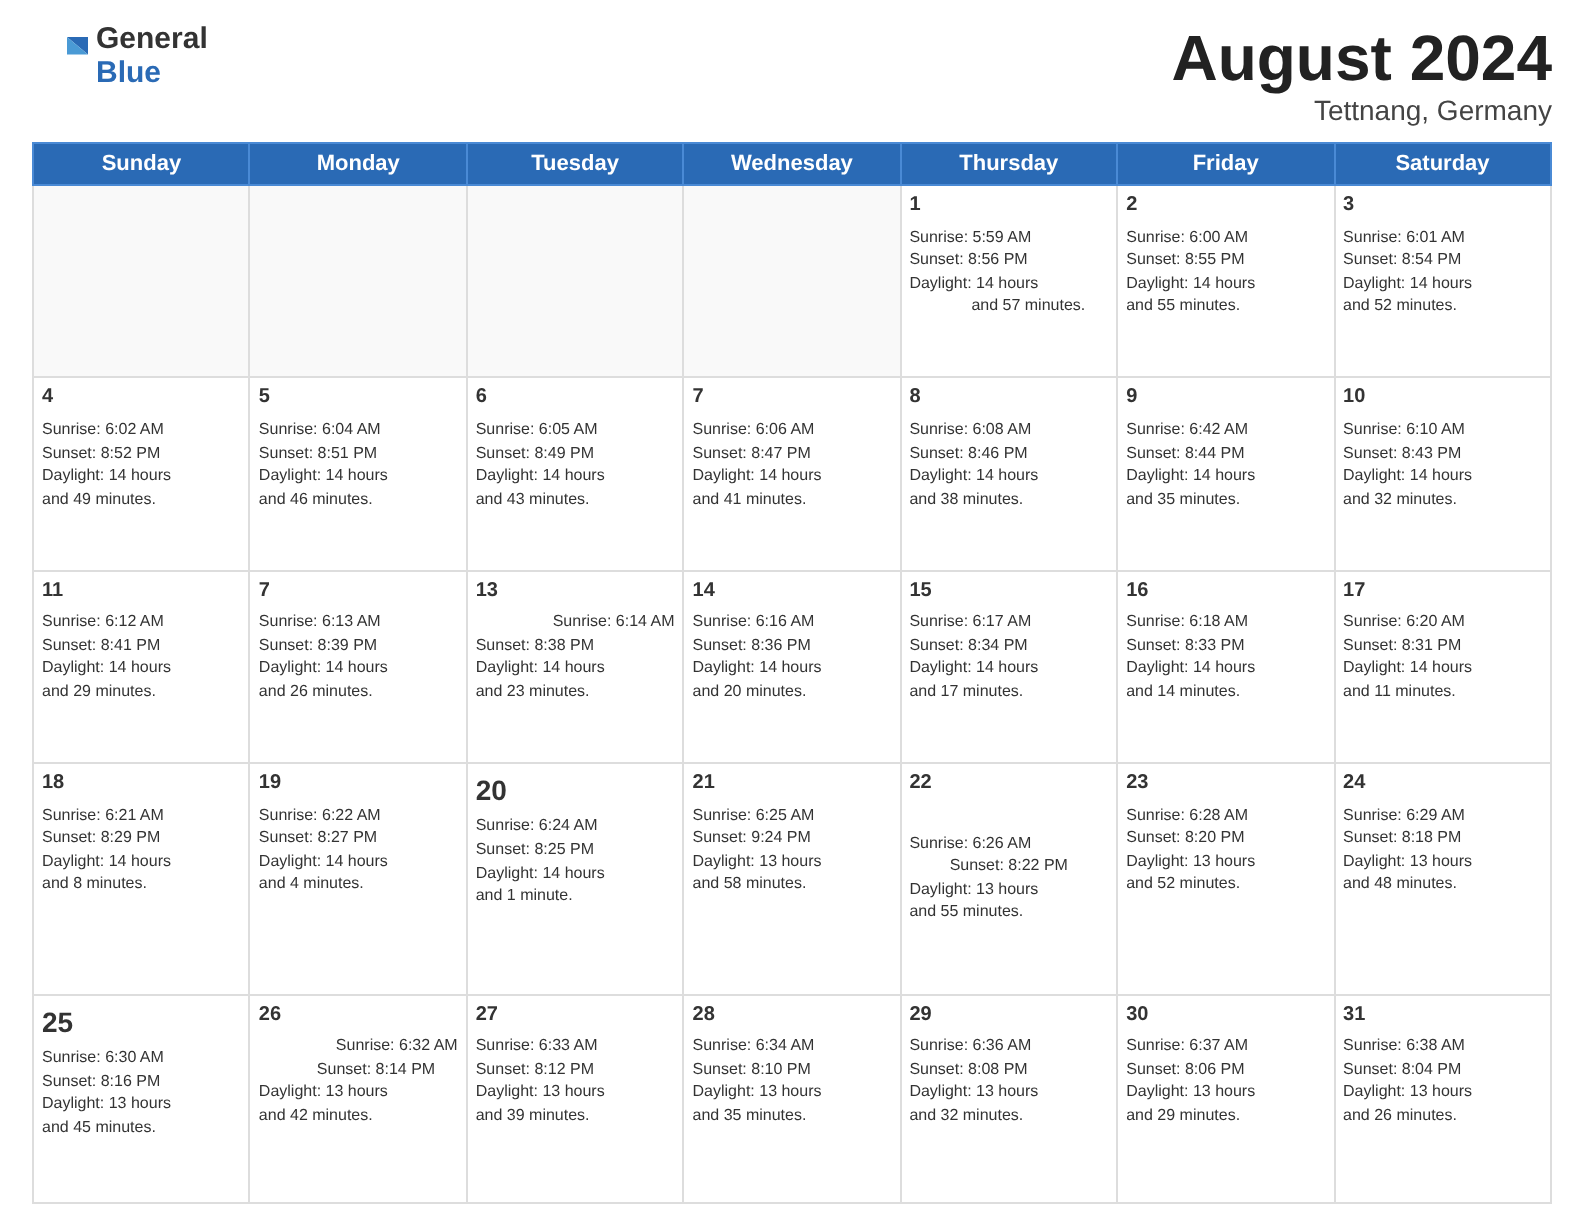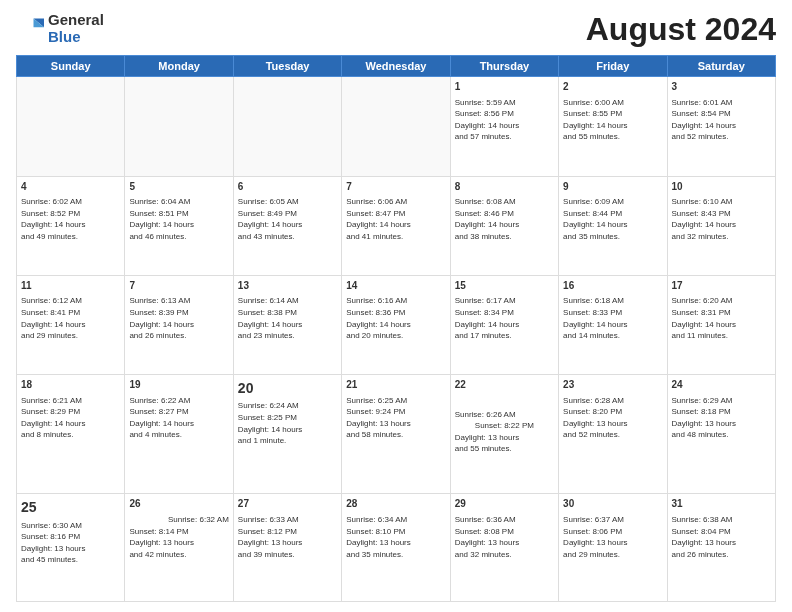--- a/index.html
+++ b/index.html
@@ -104,20 +104,21 @@
         <polygon points="20,4 32,4 32,14" fill="#2a6ab5"></polygon>
         <polygon points="20,4 32,14 20,14" fill="#4a9ad5"></polygon>
       </svg>
       <div class="logo-text">
         <span class="logo-general">General</span>
         <span class="logo-blue">Blue</span>
       </div>
     </div>
     <div class="title-area">
       <div class="month-title">August 2024</div>
+      <div class="location">Tettnang, Germany</div>
     </div>
   </div>
 
   <div class="calendar">
     <table class="cal-table">
       <thead>
         <tr>
         <th>Sunday</th>
             <th>Monday</th>
             <th>Tuesday</th>
@@ -131,21 +132,21 @@
       <tr>
             <td class="empty"></td>
             <td class="empty"></td>
             <td class="empty"></td>
             <td class="empty"></td>
             <td>
               <span style="display: block; font-weight: bold; font-size: 10px; margin-bottom: 2px;">1</span>
               <span style="display: block;">Sunrise: 5:59 AM</span>
               <span style="display: block;">Sunset: 8:56 PM</span>
               <span style="display: block;">Daylight: 14 hours</span>
-              <span style="display: block;">and 57 minutes.</span>
+              <span style="display: block; margin-left: 31px;">and 57 minutes.</span>
             </td>
             <td>
               <span style="display: block; font-weight: bold; font-size: 10px; margin-bottom: 2px;">2</span>
               <span style="display: block;">Sunrise: 6:00 AM</span>
               <span style="display: block;">Sunset: 8:55 PM</span>
               <span style="display: block;">Daylight: 14 hours</span>
               <span style="display: block;">and 55 minutes.</span>
             </td>
             <td>
               <span style="display: block; font-weight: bold; font-size: 10px; margin-bottom: 2px;">3</span>
@@ -186,21 +187,21 @@
             </td>
             <td>
               <span style="display: block; font-weight: bold; font-size: 10px; margin-bottom: 2px;">8</span>
               <span style="display: block;">Sunrise: 6:08 AM</span>
               <span style="display: block;">Sunset: 8:46 PM</span>
               <span style="display: block;">Daylight: 14 hours</span>
               <span style="display: block;">and 38 minutes.</span>
             </td>
             <td>
               <span style="display: block; font-weight: bold; font-size: 10px; margin-bottom: 2px;">9</span>
-              <span style="display: block;">Sunrise: 6:09 AM</span>
+              <span style="display: block;">Sunrise: 6:42 AM</span>
               <span style="display: block;">Sunset: 8:44 PM</span>
               <span style="display: block;">Daylight: 14 hours</span>
               <span style="display: block;">and 35 minutes.</span>
             </td>
             <td>
               <span style="display: block; font-weight: bold; font-size: 10px; margin-bottom: 2px;">10</span>
               <span style="display: block;">Sunrise: 6:10 AM</span>
               <span style="display: block;">Sunset: 8:43 PM</span>
               <span style="display: block;">Daylight: 14 hours</span>
               <span style="display: block;">and 32 minutes.</span>
@@ -216,21 +217,21 @@
             </td>
             <td>
               <span style="display: block; font-weight: bold; font-size: 10px; margin-bottom: 2px;">7</span>
               <span style="display: block;">Sunrise: 6:13 AM</span>
               <span style="display: block;">Sunset: 8:39 PM</span>
               <span style="display: block;">Daylight: 14 hours</span>
               <span style="display: block;">and 26 minutes.</span>
             </td>
             <td>
               <span style="display: block; font-weight: bold; font-size: 10px; margin-bottom: 2px;">13</span>
-              <span style="display: block;">Sunrise: 6:14 AM</span>
+              <span style="display: block; text-align: right;">Sunrise: 6:14 AM</span>
               <span style="display: block;">Sunset: 8:38 PM</span>
               <span style="display: block;">Daylight: 14 hours</span>
               <span style="display: block;">and 23 minutes.</span>
             </td>
             <td>
               <span style="display: block; font-weight: bold; font-size: 10px; margin-bottom: 2px;">14</span>
               <span style="display: block;">Sunrise: 6:16 AM</span>
               <span style="display: block;">Sunset: 8:36 PM</span>
               <span style="display: block;">Daylight: 14 hours</span>
               <span style="display: block;">and 20 minutes.</span>
@@ -312,21 +313,21 @@
             <td>
               <span style="display: block; font-weight: bold; font-size: 14px; margin-bottom: 2px;">25</span>
               <span style="display: block;">Sunrise: 6:30 AM</span>
               <span style="display: block;">Sunset: 8:16 PM</span>
               <span style="display: block;">Daylight: 13 hours</span>
               <span style="display: block;">and 45 minutes.</span>
             </td>
             <td>
               <span style="display: block; font-weight: bold; font-size: 10px; margin-bottom: 2px;">26</span>
               <span style="display: block; text-align: right;">Sunrise: 6:32 AM</span>
-              <span style="display: block;">Sunset: 8:14 PM</span>
+              <span style="display: block; margin-left: 29px;">Sunset: 8:14 PM</span>
               <span style="display: block;">Daylight: 13 hours</span>
               <span style="display: block;">and 42 minutes.</span>
             </td>
             <td>
               <span style="display: block; font-weight: bold; font-size: 10px; margin-bottom: 2px;">27</span>
               <span style="display: block;">Sunrise: 6:33 AM</span>
               <span style="display: block;">Sunset: 8:12 PM</span>
               <span style="display: block;">Daylight: 13 hours</span>
               <span style="display: block;">and 39 minutes.</span>
             </td>

